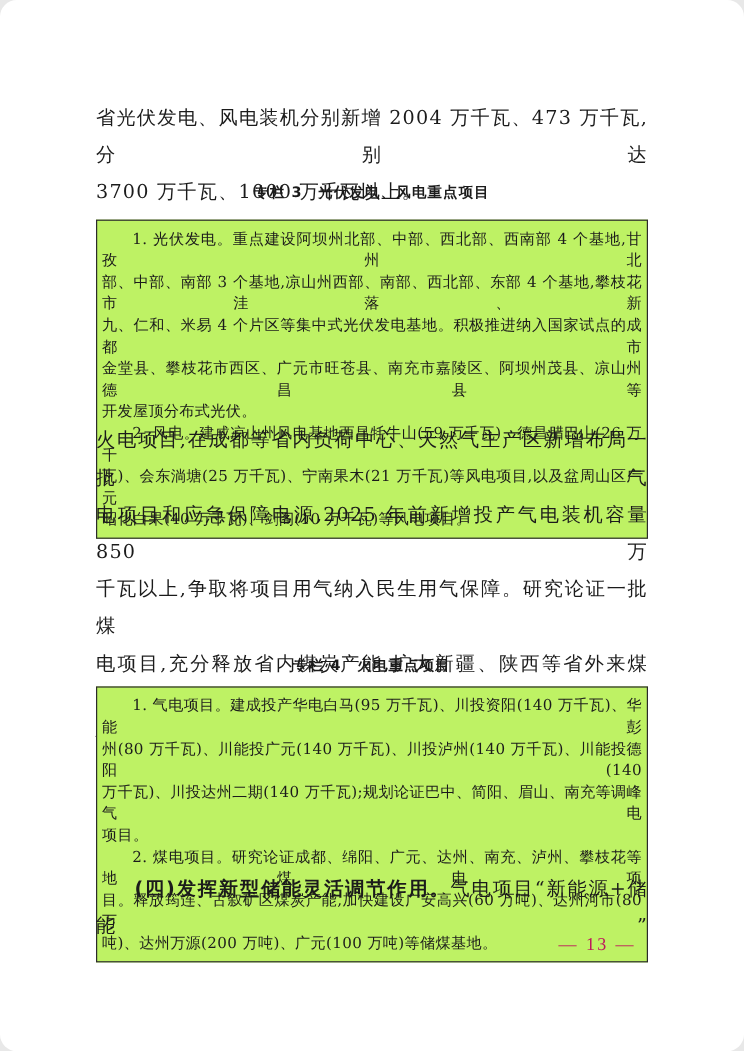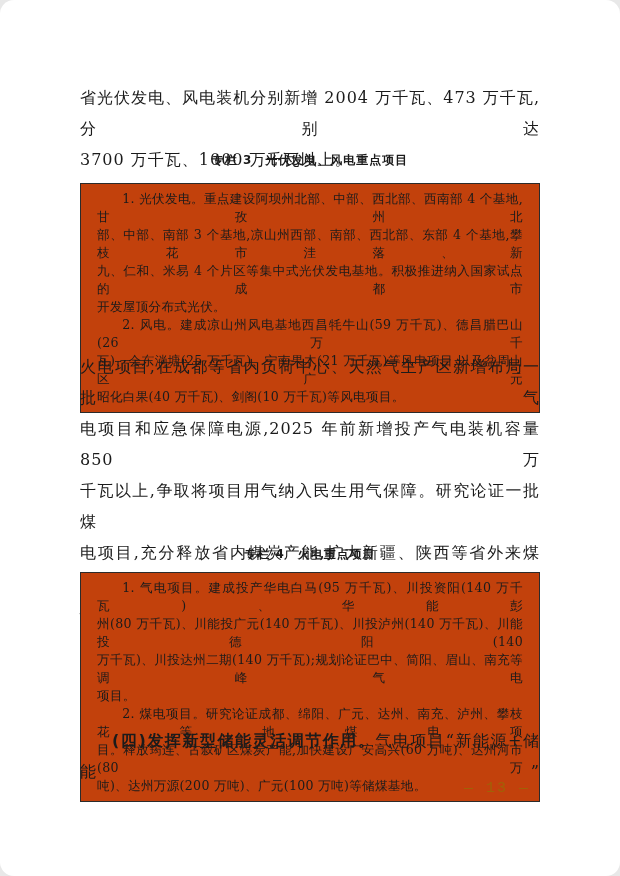--- a/index.html
+++ b/index.html
@@ -22,50 +22,51 @@
     font-weight:700;
     font-family:"DejaVu Sans","Liberation Sans",sans-serif;
   }
   .col-heading{
     font-size:12px;line-height:20px;font-weight:700;
     font-family:"DejaVu Sans","Liberation Sans",sans-serif;
     text-align:center;letter-spacing:1px;
   }
   .feature-box{
     box-sizing:border-box;border:1.5px solid #2b2b2b;
-    padding:6px 16px;background:#c2410c;
+    padding:6px 4px;background:#bef264;
   }
   .boxline{
     font-size:12.6px;line-height:18px;letter-spacing:0.3px;
     text-align:justify;text-align-last:justify;
   }
   .boxline.last-left{text-align-last:left;}
   .boxline.p-indent{text-indent:2em;}
   .page-number{
     position:absolute;top:780px;right:90px;
-    font-size:15px;letter-spacing:2px;color:#a16207;
-    font-family:Liberation Mono, monospace;
+    font-size:15px;letter-spacing:2px;color:#be185d;
+    font-family:Liberation Serif, serif;
   }
 </style>
 </head>
 <body>
 
 <div class="page">
 
   <div class="content-block" style="top:82px;">
     <div class="bline">省光伏发电、风电装机分别新增 2004 万千瓦、473 万千瓦,分别达</div>
     <div class="bline last-left">3700 万千瓦、1000 万千瓦以上。</div>
   </div>
 
   <div class="content-block col-heading" style="top:150px;">专栏 3　光伏发电、风电重点项目</div>
 
   <div class="content-block feature-box" style="top:183px;">
     <div class="boxline p-indent">1. 光伏发电。重点建设阿坝州北部、中部、西北部、西南部 4 个基地,甘孜州北</div>
     <div class="boxline">部、中部、南部 3 个基地,凉山州西部、南部、西北部、东部 4 个基地,攀枝花市洼落、新</div>
     <div class="boxline">九、仁和、米易 4 个片区等集中式光伏发电基地。积极推进纳入国家试点的成都市</div>
+    <div class="boxline">金堂县、攀枝花市西区、广元市旺苍县、南充市嘉陵区、阿坝州茂县、凉山州德昌县等</div>
     <div class="boxline last-left">开发屋顶分布式光伏。</div>
     <div class="boxline p-indent">2. 风电。建成凉山州风电基地西昌牦牛山(59 万千瓦)、德昌腊巴山(26 万千</div>
     <div class="boxline">瓦)、会东淌塘(25 万千瓦)、宁南果木(21 万千瓦)等风电项目,以及盆周山区广元</div>
     <div class="boxline last-left">昭化白果(40 万千瓦)、剑阁(10 万千瓦)等风电项目。</div>
   </div>
 
   <div class="content-block" style="top:351px;">
     <div class="bline">火电项目,在成都等省内负荷中心、天然气主产区新增布局一批气</div>
     <div class="bline">电项目和应急保障电源,2025 年前新增投产气电装机容量 850 万</div>
     <div class="bline">千瓦以上,争取将项目用气纳入民生用气保障。研究论证一批煤</div>

